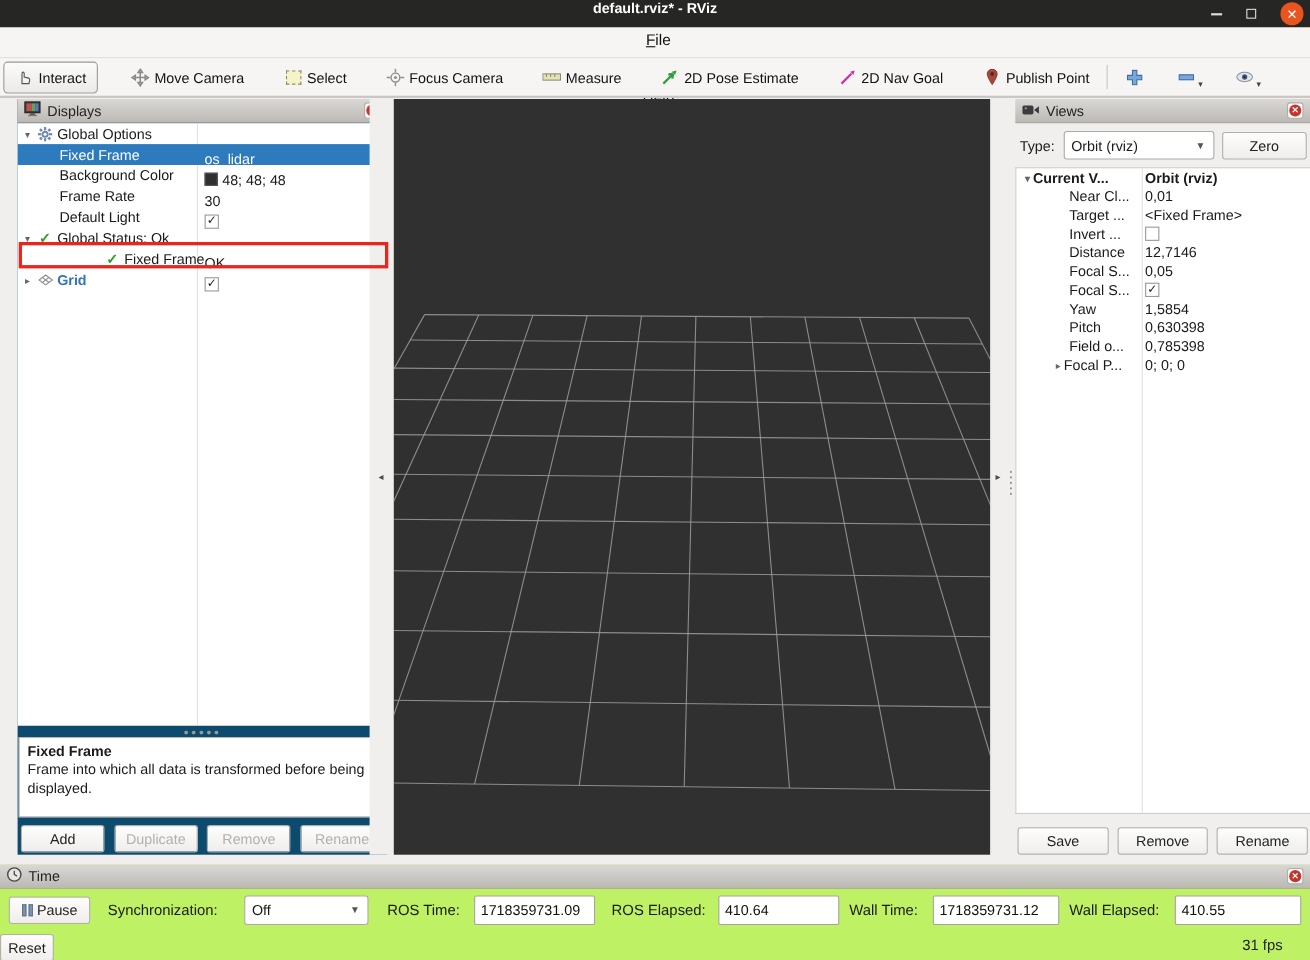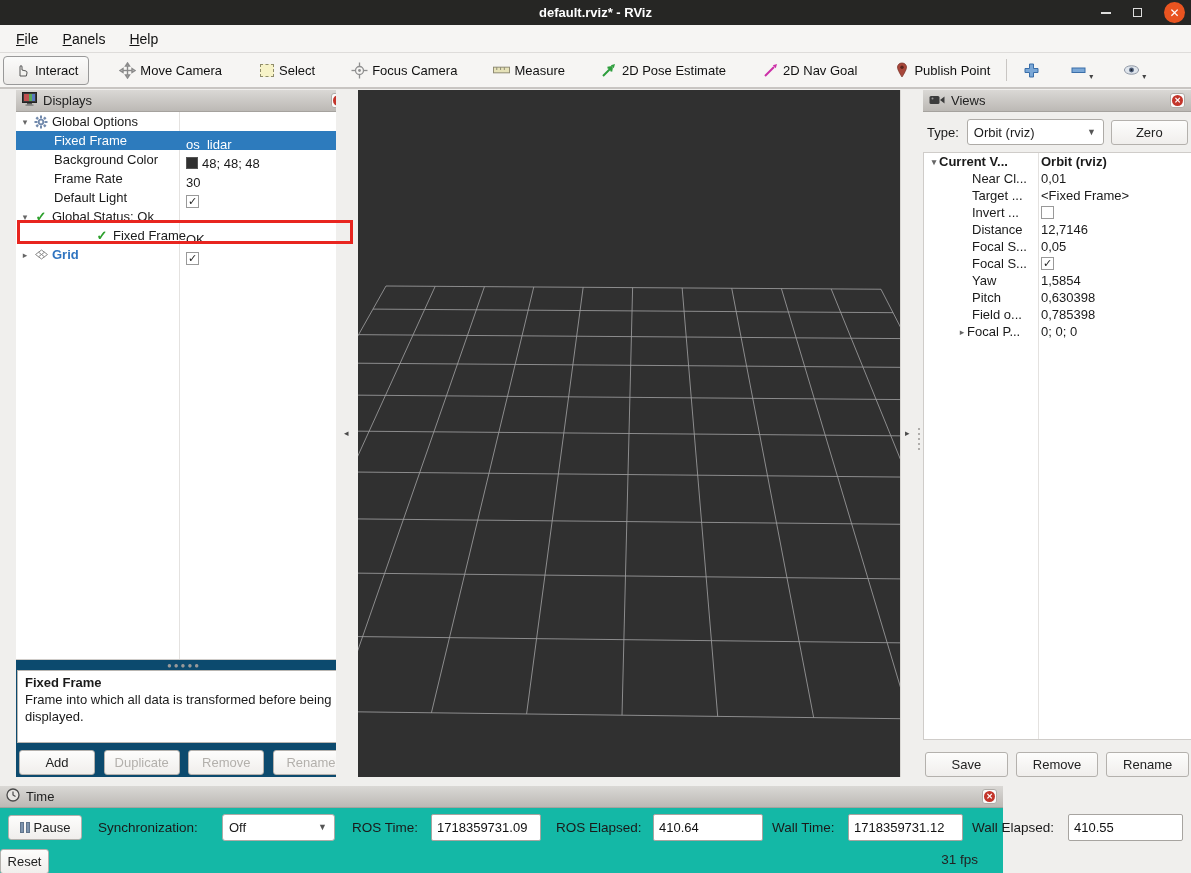--- a/index.html
+++ b/index.html
@@ -1,28 +1,28 @@
 <!DOCTYPE html>
 <html><head>
 <meta charset="utf-8">
 <style>
   * { box-sizing: border-box; margin: 0; padding: 0; }
   body { font-family: "Liberation Sans", sans-serif; }
   .app { position: relative; width: 1191px; height: 873px; background: #f0efed; font-size: 13px; color: #1a1a1a; overflow: hidden; }
 
   
-  .titlebar { position: absolute; left:0; top:0; width:1191px; height:25px; background:#262624; display:flex; align-items:center; justify-content:center; }
+  .titlebar { position: absolute; left:0; top:0; width:1191px; height:25px; background:#262624; display:flex; justify-content:center; }
   .titlebar .title { color:#fff; font-weight:bold; font-size:13px; }
   .winbtns { position:absolute; right:6px; top:0; height:25px; display:flex; align-items:center; gap:22px; }
   .minimize-glyph { width:10px; height:2px; background:#ddd; }
   .maximize-glyph { width:9px; height:9px; border:1.5px solid #ddd; }
   .closebtn { width:21px; height:21px; border-radius:50%; background:#e95420; color:#fff; display:flex; align-items:center; justify-content:center; font-size:12px; line-height:1; }
 
   
-  .menubar { position:absolute; left:0; top:25px; width:1191px; height:28px; background:#f6f5f3; border-bottom:1px solid #dedcda; display:flex; align-items:center; padding-left:6px; gap:4px; }
+  .menubar { position:absolute; left:0; top:25px; width:1191px; height:28px; background:#f6f5f3; border-bottom:1px solid #dedcda; display:flex; align-items:center; padding-left:6px; gap:4px;flex-direction:column; }
   .menu-item { padding:3px 10px; font-size:14px; color:#111; }
   .mn { text-decoration: underline; }
 
   
   .toolbar { position:absolute; left:0; top:53px; width:1191px; height:36px; background:#f6f5f3; border-bottom:2px solid #c8c5c2; display:flex; align-items:center; padding-left:3px; }
   .tool { display:flex; align-items:center; gap:4px; padding:4px 6px; white-space:nowrap; font-size:13px; color:#111; }
   .tool.active { border:1px solid #999; border-radius:4px; background:linear-gradient(#fbfbfa,#eceae8); padding:5px 10px; }
   .tool .ticon { width:17px; height:17px; display:inline-flex; align-items:center; justify-content:center; }
   .tsep { width:1px; height:22px; background:#c9c6c3; margin:0 10px; }
   .dd-arrow { font-size:8px; color:#444; align-self:flex-end; margin:0 0 -2px -2px; }
@@ -78,21 +78,21 @@
   .vtree { position:absolute; left:0; top:62px; width:268px; height:588px; background:#fff; border:1px solid #cfccc9; border-right:none; overflow:hidden; }
   .vtree .colsep { position:absolute; left:114px; top:0; bottom:0; width:1px; background:#e4e2e0; }
   .vrow { position:relative; height:17px; display:flex; align-items:center; font-size:13px; }
   .vrow .tvalue { position:absolute; left:117px; top:0; height:17px; display:flex; align-items:center; }
   .vrow.bold { font-weight:bold; }
   .vind-l0 { padding-left:5px; } .vind-l1 { padding-left:48px; } .vind-exp { padding-left:33px; }
   .vbuttons { position:absolute; left:0; top:662px; width:268px; display:flex; padding:0 2px; gap:8px; }
   .vbuttons .btn { flex:1; }
 
   
-  .timepanel { position:absolute; left:0; top:786px; width:1003px; height:87px; background:#14b8a6; }
+  .timepanel { position:absolute; left:0; top:786px; width:1191px; height:87px; background:#bef264; }
   .timepanel .phead { height:22px; }
   .trow2 { position:absolute; left:0; top:27px; width:1191px; height:28px; display:flex; align-items:center; }
   .pause-btn { position:absolute; left:8px; width:74px; height:30px; display:flex; align-items:center; justify-content:center; gap:4px; }
   .pause-bars { display:flex; gap:2px; }
   .pause-bars i { width:4px; height:11px; background:#7d93ad; border:1px solid #5c7globalJunk; border:1px solid #5c7globalJunk; }
   .pause-bars i { border:1px solid #60748c; }
   .tp-label { position:absolute; white-space:nowrap; font-size:13.5px; }
   .tp-field { position:absolute; }
   .reset-btn { position:absolute; left:0px; top:63px; width:49px; height:24px; border-radius:3px 3px 3px 0; }
   .fps { position:absolute; right:25px; top:66px; font-size:13.5px; color:#222; }

